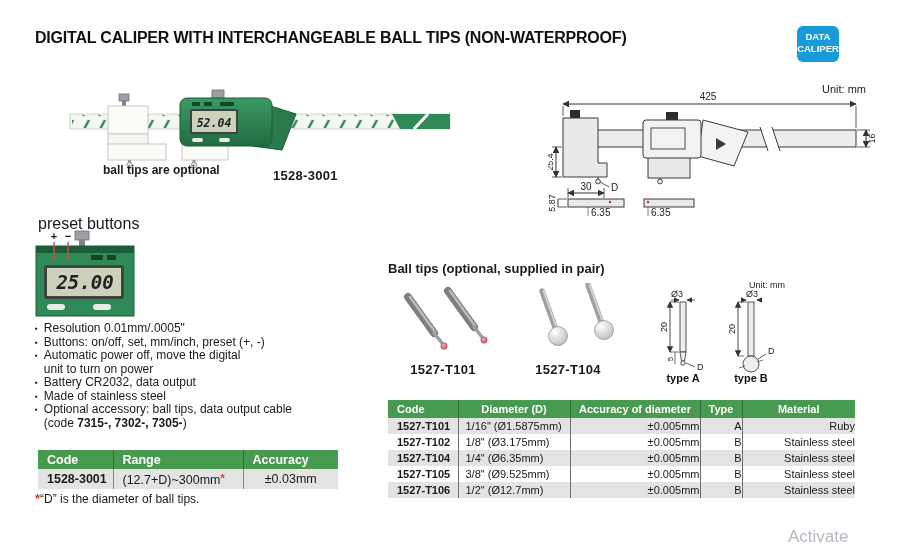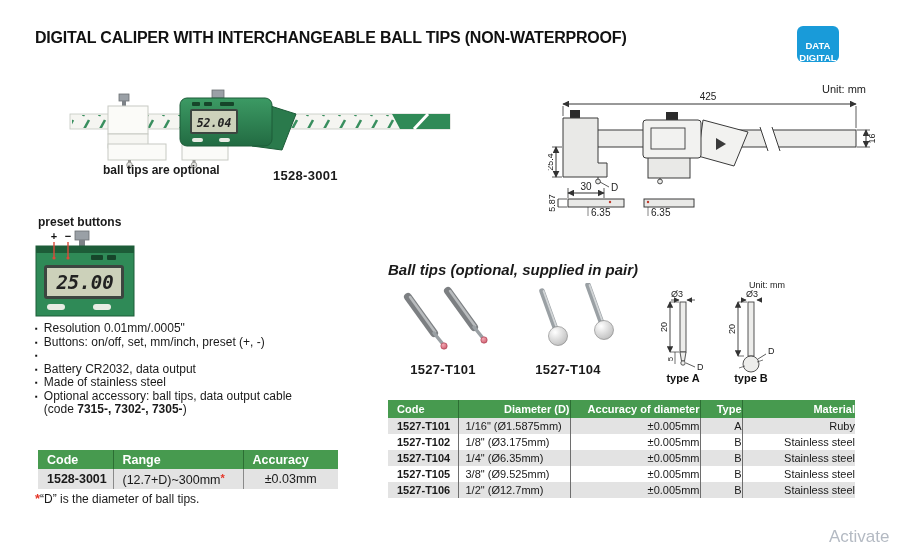--- a/index.html
+++ b/index.html
@@ -3,26 +3,26 @@
 <meta charset="utf-8">
 <style>
   html,body{margin:0;padding:0;}
   body{width:914px;height:548px;overflow:hidden;background:#fff;
        font-family:"Liberation Sans",sans-serif;color:#1a1a1a;}
   #page{position:relative;width:914px;height:548px;background:#fff;}
   .abs{position:absolute;}
 
   .title{font-size:16px;font-weight:bold;letter-spacing:-0.2px;color:#111;white-space:nowrap;}
   .badge{width:42px;height:36px;background:#199bd9;border-radius:6px;color:#fff;
-         font-size:9.5px;font-weight:bold;text-align:center;line-height:1.25;padding-top:14px;box-sizing:border-box;}
+         font-size:9.5px;font-weight:bold;text-align:center;line-height:1.25;padding-top:5px;box-sizing:border-box;}
 
   .caption-b{font-weight:bold;font-size:12px;}
   .model{font-weight:bold;font-size:13px;letter-spacing:0.3px;}
-  .plain{font-size:12px;font-weight:bold;}
-  .section-h{font-weight:bold;font-size:15px;font-style:italic;}
+  .plain{font-size:16px;}
+  .section-h{font-weight:bold;font-size:13px;}
 
   
   .feat{display:flex;font-size:12px;line-height:13.5px;margin-bottom:0;}
   .fb{font-size:8px;line-height:13.5px;margin-right:6px;color:#111;}
   .ft b{font-weight:bold;margin-top:32px;}
 
   
   table{border-collapse:collapse;}
   .spec-t{width:300px;font-size:12.5px;table-layout:fixed;}
   .spec-t th{background:#479a4f;color:#fff;font-weight:bold;text-align:left;
@@ -33,21 +33,21 @@
   .spec-t .code{font-weight:bold;}
   .star{color:#e53528;font-weight:bold;}
   sup.star{font-size:11px;vertical-align:2px;}
 
   .footnote{font-size:12px;}
   .footnote .star{font-size:13px;}
 
   
   .tips-t{width:467px;font-size:11px;table-layout:fixed;}
   .tips-t th{background:#479a4f;color:#fff;font-weight:bold;height:18px;
-             border-right:1px solid #2c6e33;text-align:right;padding:0;}
+             border-right:1px solid #2c6e33;text-align:center;padding:0;}
   .tips-t th:first-child{text-align:left;padding-left:9px;}
   .tips-t th:last-child{border-right:none;}
   .tips-t td{height:16px;padding:0;text-align:right;border-right:1px solid #6e6e6e;}
   .tips-t td:first-child{text-align:left;padding-left:9px;font-weight:bold;}
   .tips-t td:nth-child(2){text-align:left;padding-left:7px;}
   .tips-t td:last-child{border-right:none;margin-left:7px;}
   .tips-t tr:nth-child(odd) td{background:#e3e3e3;}
   .tips-t tr:nth-child(even) td{background:#fff;}
 
   .watermark{font-size:17px;color:#b4bac3;font-weight:400;}
@@ -61,21 +61,21 @@
 </style>
 </head>
 <body>
 
 <div id="page">
 
   <div class="abs title" style="left:35px;top:29px;">DIGITAL CALIPER WITH INTERCHANGEABLE BALL TIPS (NON-WATERPROOF)</div>
 
   <div class="abs badge" style="left:797px;top:26px;">
     <div>DATA</div>
-    <div>DIGITAL</div>
+    <div>CALIPER</div>
   </div>
 
   <svg class="abs" style="left:62px;top:88px;" width="395" height="82" viewBox="0 0 395 82">
     <defs>
       <linearGradient id="gGreen" x1="0" y1="0" x2="0" y2="1">
         <stop offset="0" stop-color="#3c9a64"></stop>
           <stop offset="1" stop-color="#226b42"></stop>
       </linearGradient>
       <pattern id="hatch" width="16" height="15" patternUnits="userSpaceOnUse">
         <line x1="11" y1="2" x2="5" y2="13" stroke="#2f8a57" stroke-width="2.6"></line>
@@ -207,20 +207,21 @@
       <div class="feat">
         <span class="fb">▪</span>
         <span class="ft">Resolution 0.01mm/.0005"</span>
       </div>
       <div class="feat">
         <span class="fb">▪</span>
         <span class="ft">Buttons: on/off, set, mm/inch, preset (+, -)</span>
       </div>
       <div class="feat">
         <span class="fb">▪</span>
+        <span class="ft">Automatic power off, move the digital<br>unit to turn on power</span>
       </div>
       <div class="feat">
         <span class="fb">▪</span>
         <span class="ft">Battery CR2032, data output</span>
       </div>
       <div class="feat">
         <span class="fb">▪</span>
         <span class="ft">Made of stainless steel</span>
       </div>
       <div class="feat">
@@ -378,15 +379,15 @@
         <tr>
           <td>1527-T106</td>
           <td>1/2" (Ø12.7mm)</td>
           <td>±0.005mm</td>
           <td>B</td>
           <td>Stainless steel</td>
         </tr>
       </tbody>
   </table>
 
-  <div class="abs watermark" style="left:829px;top:527px;">Activate</div>
+  <div class="abs watermark" style="left:788px;top:527px;">Activate</div>
 
 </div>
 
 </body></html>

